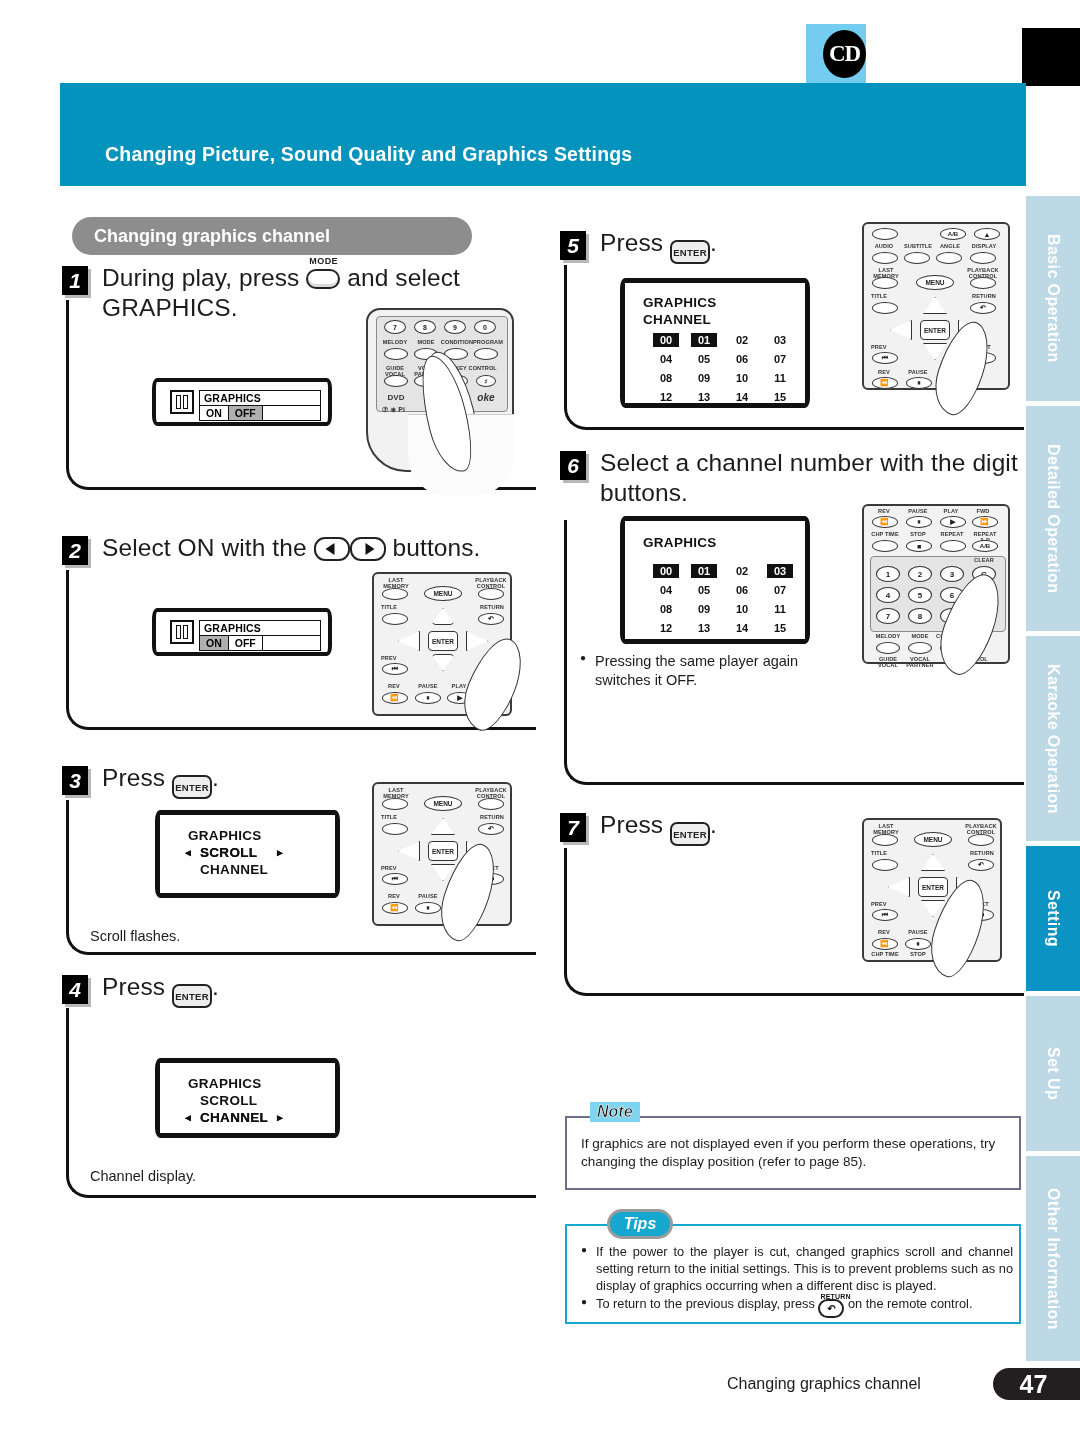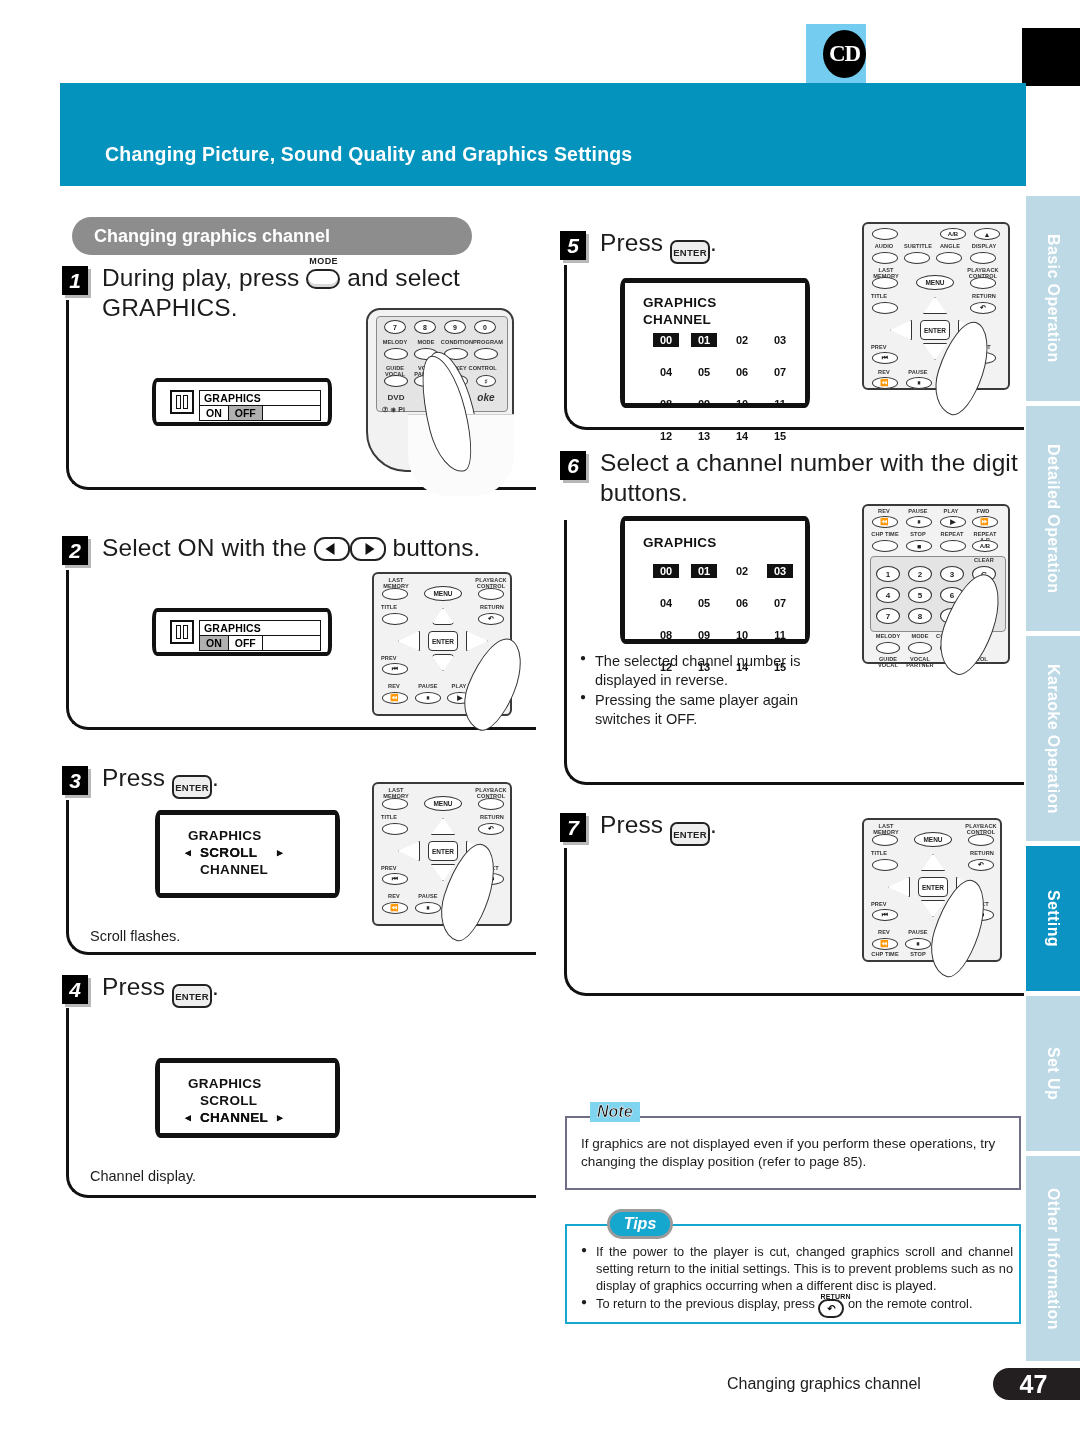--- a/index.html
+++ b/index.html
@@ -121,21 +121,21 @@
 
   .gfx-title { font-size:13.5px; font-weight:bold; letter-spacing:.3px; color:#111; }
   .gfx-word { font-size:13.5px; font-weight:bold; letter-spacing:.3px; color:#111; position:relative;}
   .flash::before, .flash::after {
     content:"\25C4"; position:absolute; top:2px; font-size:10px; color:#111;
   }
   .flash::before { left:-17px; }
   .flash::after  { right:-17px; content:"\25BA"; }
   .flash { text-shadow: 0 0 0 #000; }
 
-  .chan-grid { display:grid; grid-template-columns:repeat(4, 38px); row-gap:18px; }
+  .chan-grid { display:grid; grid-template-columns:repeat(4, 38px); row-gap:5px; }
   .chan {
     font-size:11px; font-weight:bold; color:#111; text-align:center;
     width:26px; padding:1px 0;
   }
   .chan.rev { background:#111; color:#fff; }
 
   .caption { font-size:14.5px; color:#1c1c1c; }
 
   
   .bullets { font-size:14.5px; color:#1c1c1c; line-height:1.3; }
@@ -513,21 +513,20 @@
         <div class="chan">11</div>
         <div class="chan">12</div>
         <div class="chan">13</div>
         <div class="chan">14</div>
         <div class="chan">15</div>
       </div>
     </div>
   </div>
 
   <ul class="bullets" style="position:absolute; left:580px; top:652px; width:250px;">
-    <li>The selected channel number is displayed in reverse.</li>
     <li>Pressing the same player again switches it OFF.</li>
   </ul>
 
   <div class="remote" style="left:862px; top:504px; width:148px; height:160px; border-radius:6px;">
     <div class="rlabel" style="left:8px; top:3px; width:24px;">REV</div>
     <div class="rkey oval" style="left:8px; top:10px; width:26px; height:12px; font-size:7px;">⏪</div>
     <div class="rlabel" style="left:40px; top:3px; width:28px;">PAUSE</div>
     <div class="rkey oval" style="left:42px; top:10px; width:26px; height:12px; font-size:7px;">⏸</div>
     <div class="rlabel" style="left:74px; top:3px; width:26px;">PLAY</div>
     <div class="rkey oval" style="left:76px; top:10px; width:26px; height:12px; font-size:7px;">▶</div>

